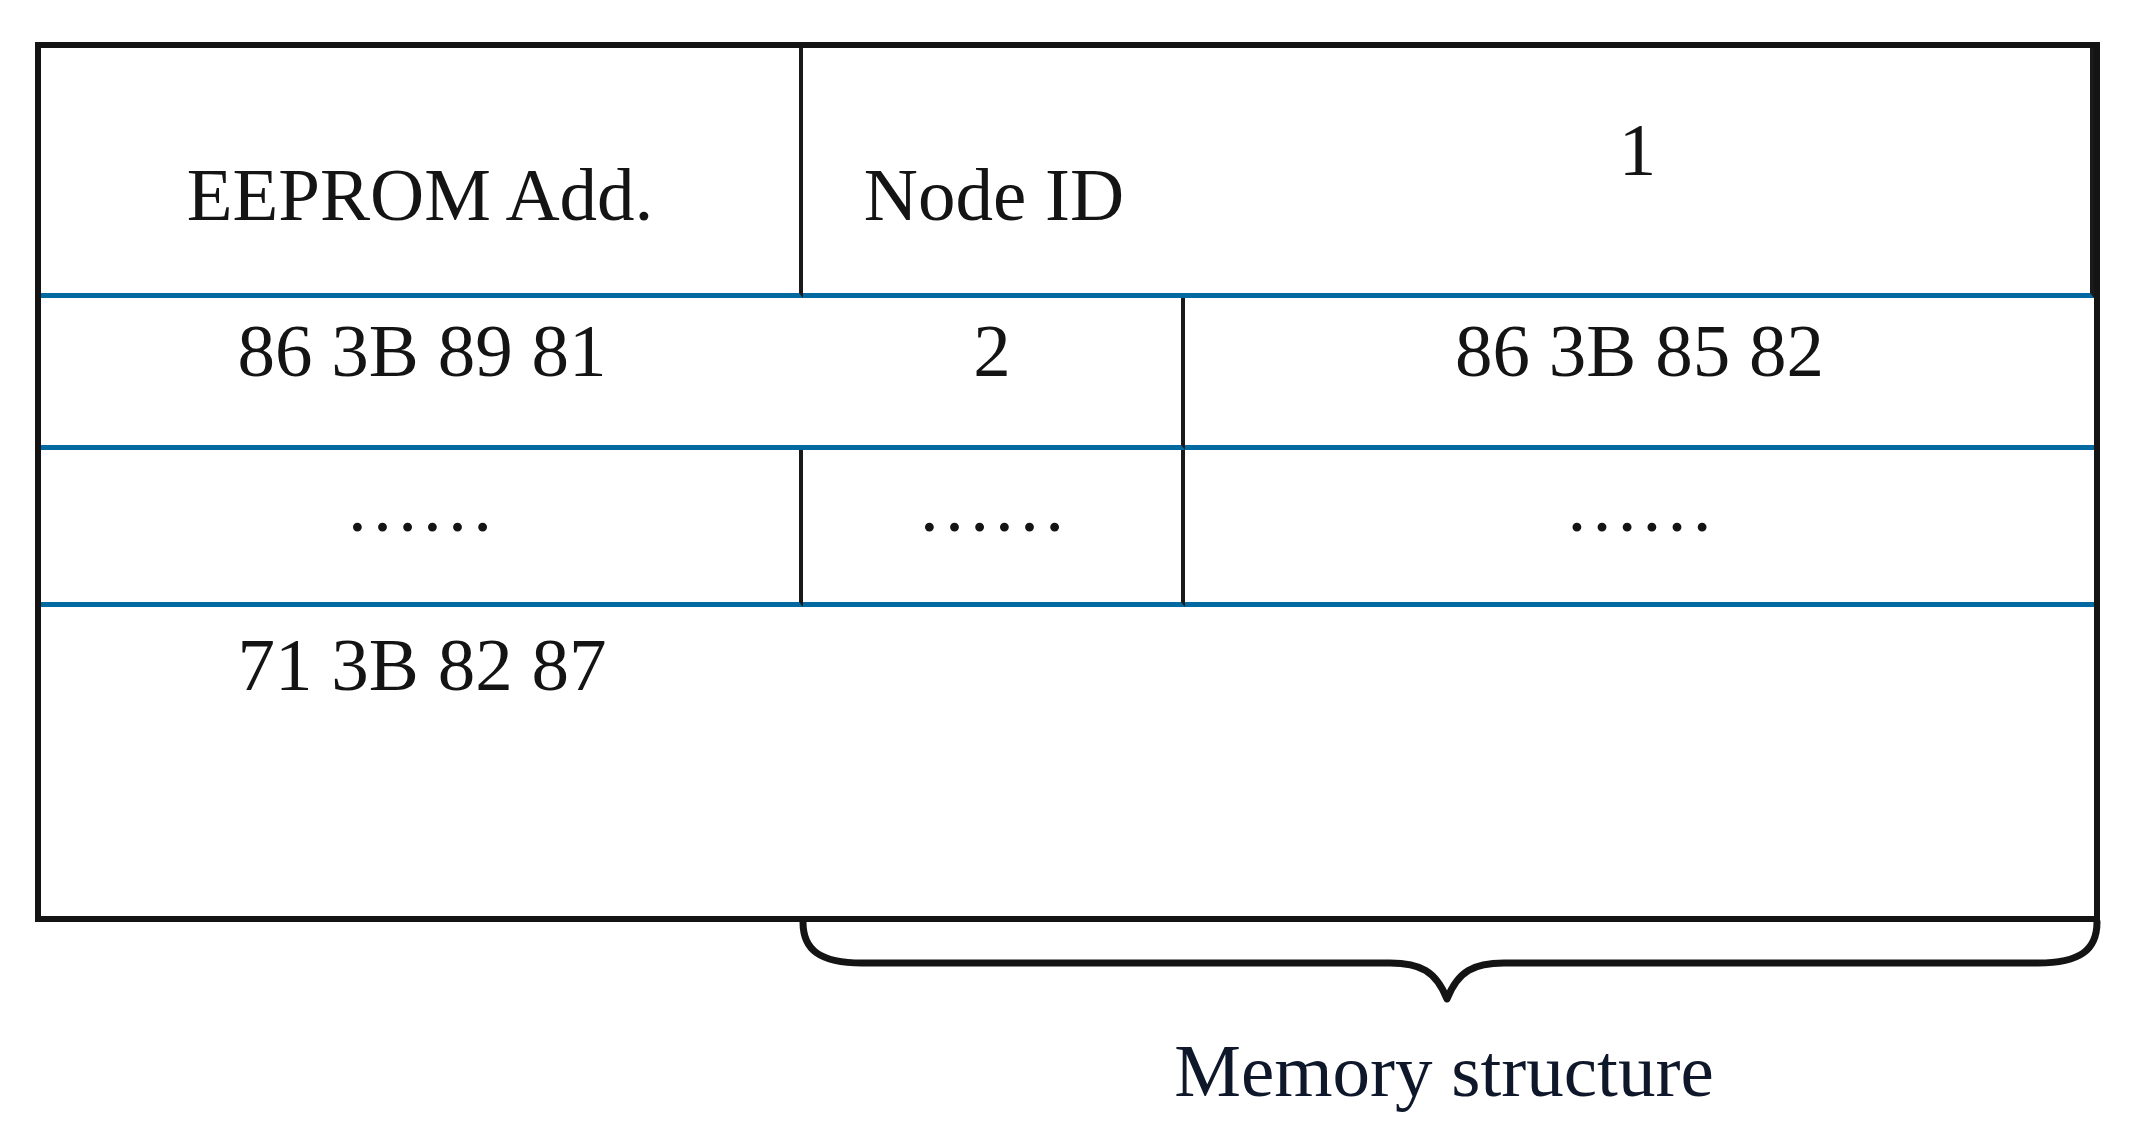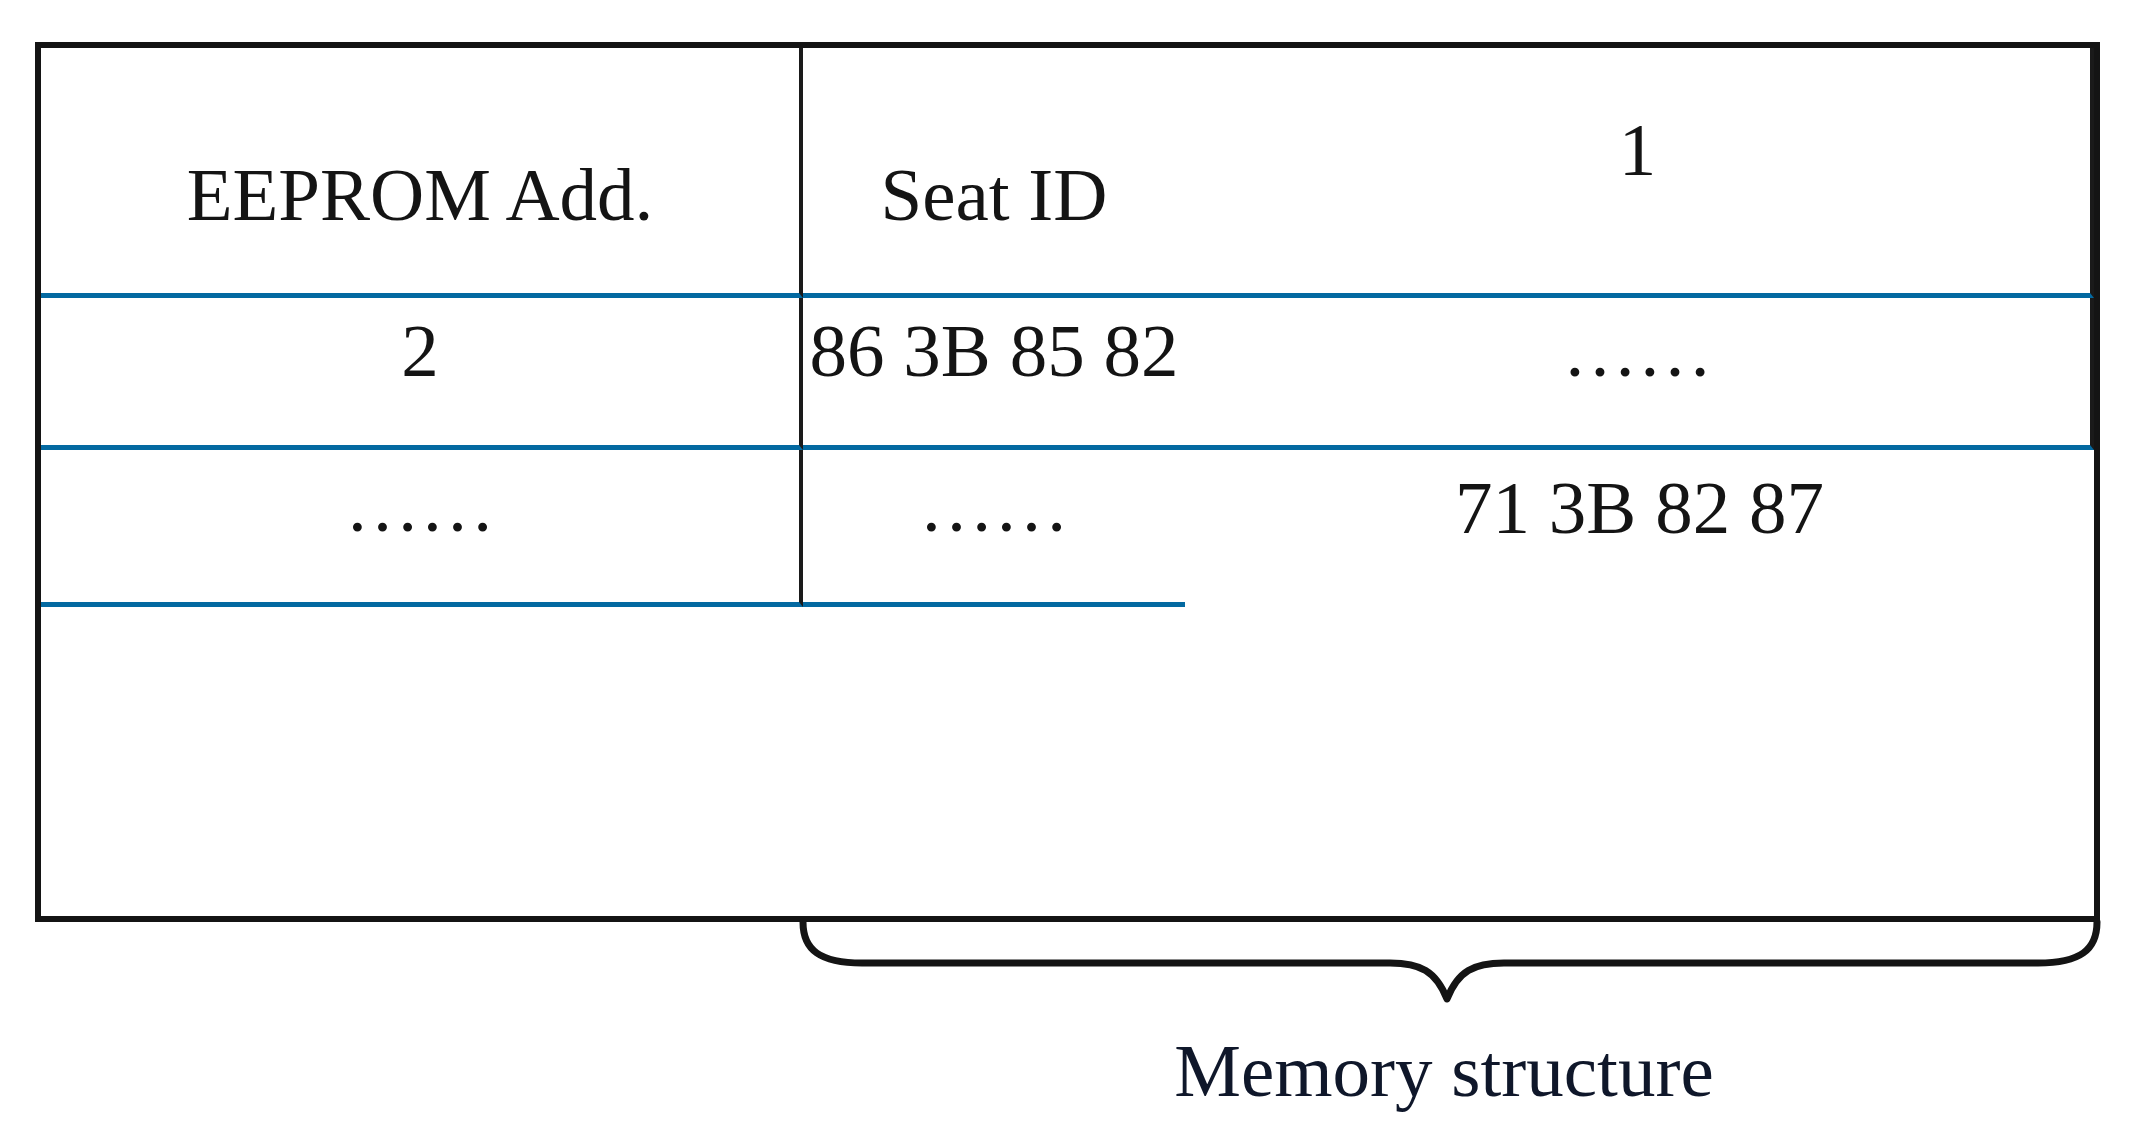--- a/index.html
+++ b/index.html
@@ -71,23 +71,24 @@
   }
 </style>
 </head>
 <body>
 
 <div class="stage">
 
   <div class="memtable">
 
     <div class="cell hrow col1">EEPROM Add.</div>
-    <div class="cell hrow col3">Seat ID</div>
+    <div class="cell hrow col3">Node ID</div>
 
     <div class="cell drow r1 col2">1</div>
+    <div class="cell drow r1 col3">86 3B 89 81</div>
 
     <div class="cell drow r2 col2">2</div>
     <div class="cell drow r2 col3">86 3B 85 82</div>
 
     <div class="cell drow r3 col1">……</div>
     <div class="cell drow r3 col2">……</div>
     <div class="cell drow r3 col3">……</div>
 
     <div class="cell drow r4 col3">71 3B 82 87</div>
   </div>

